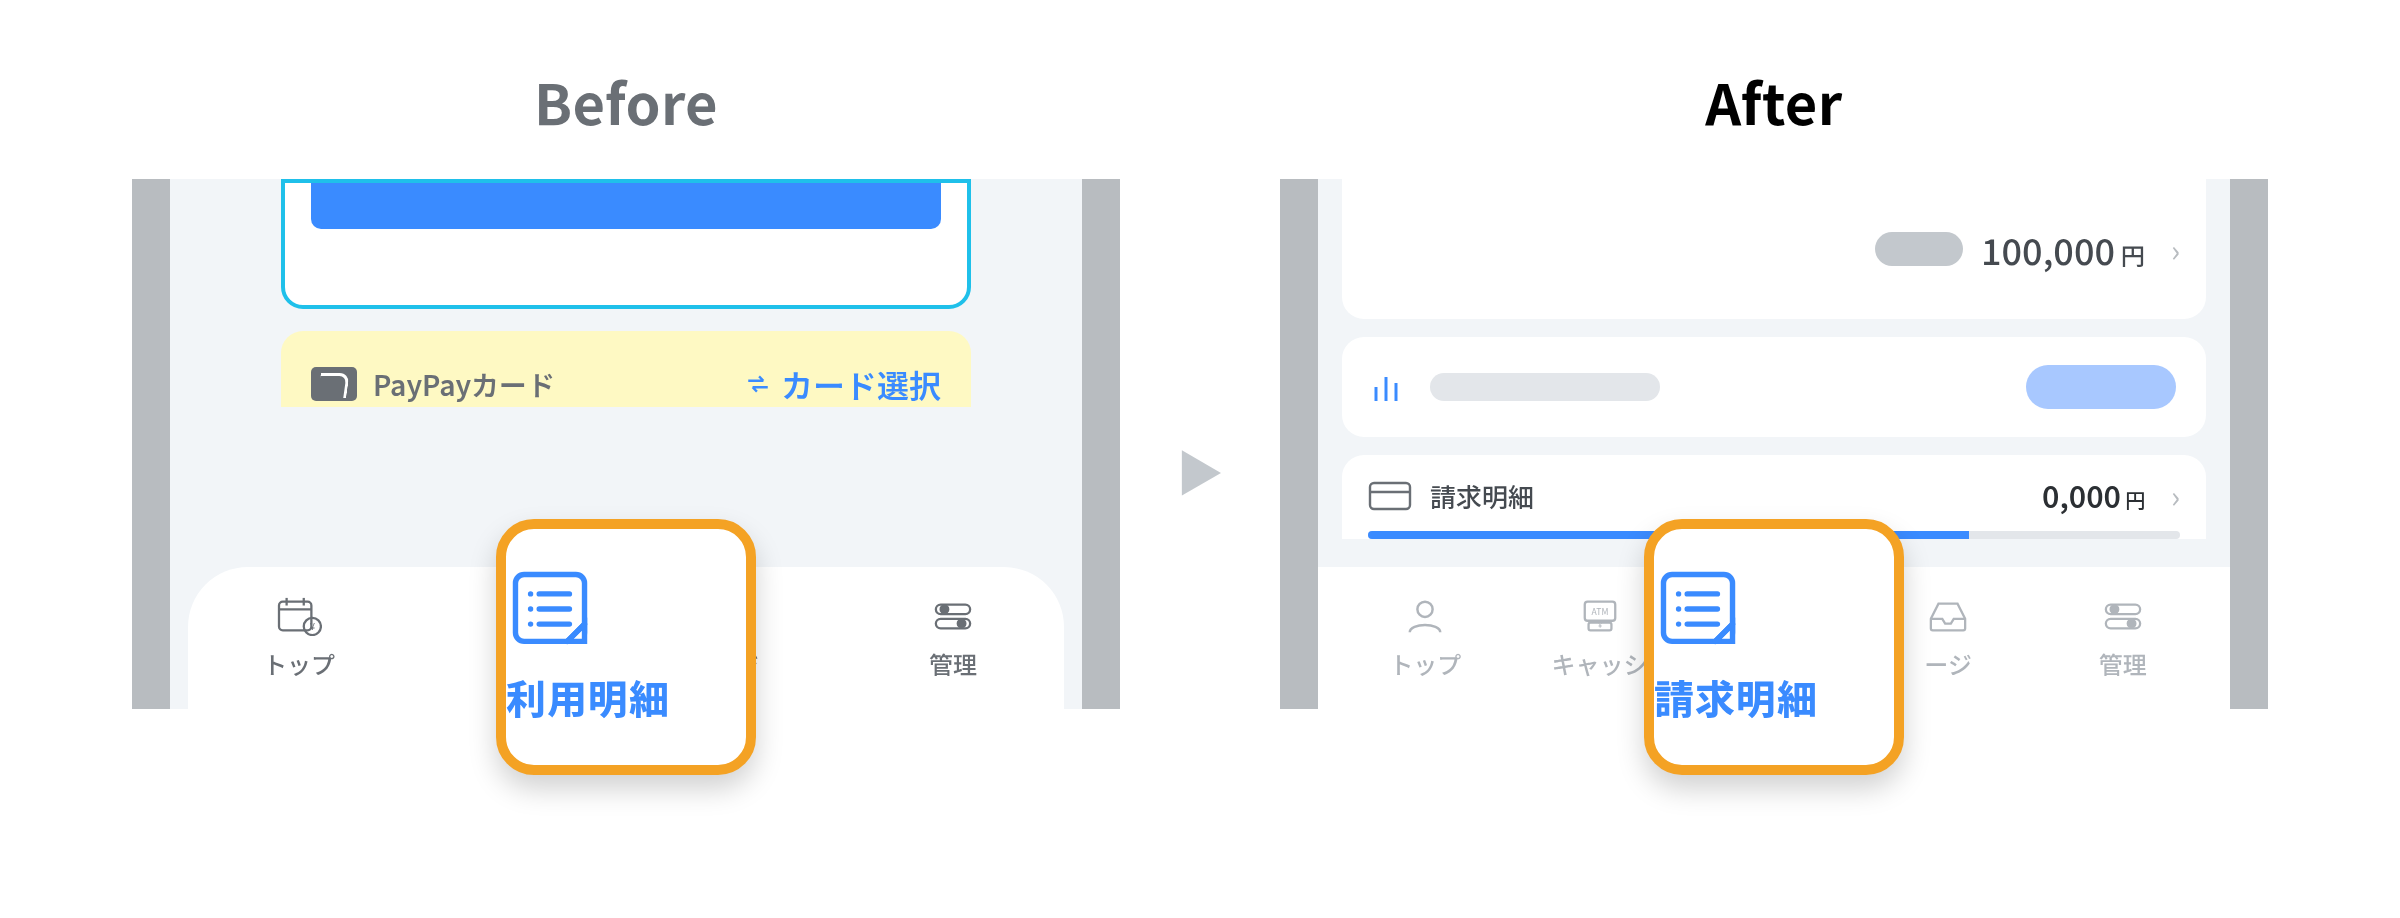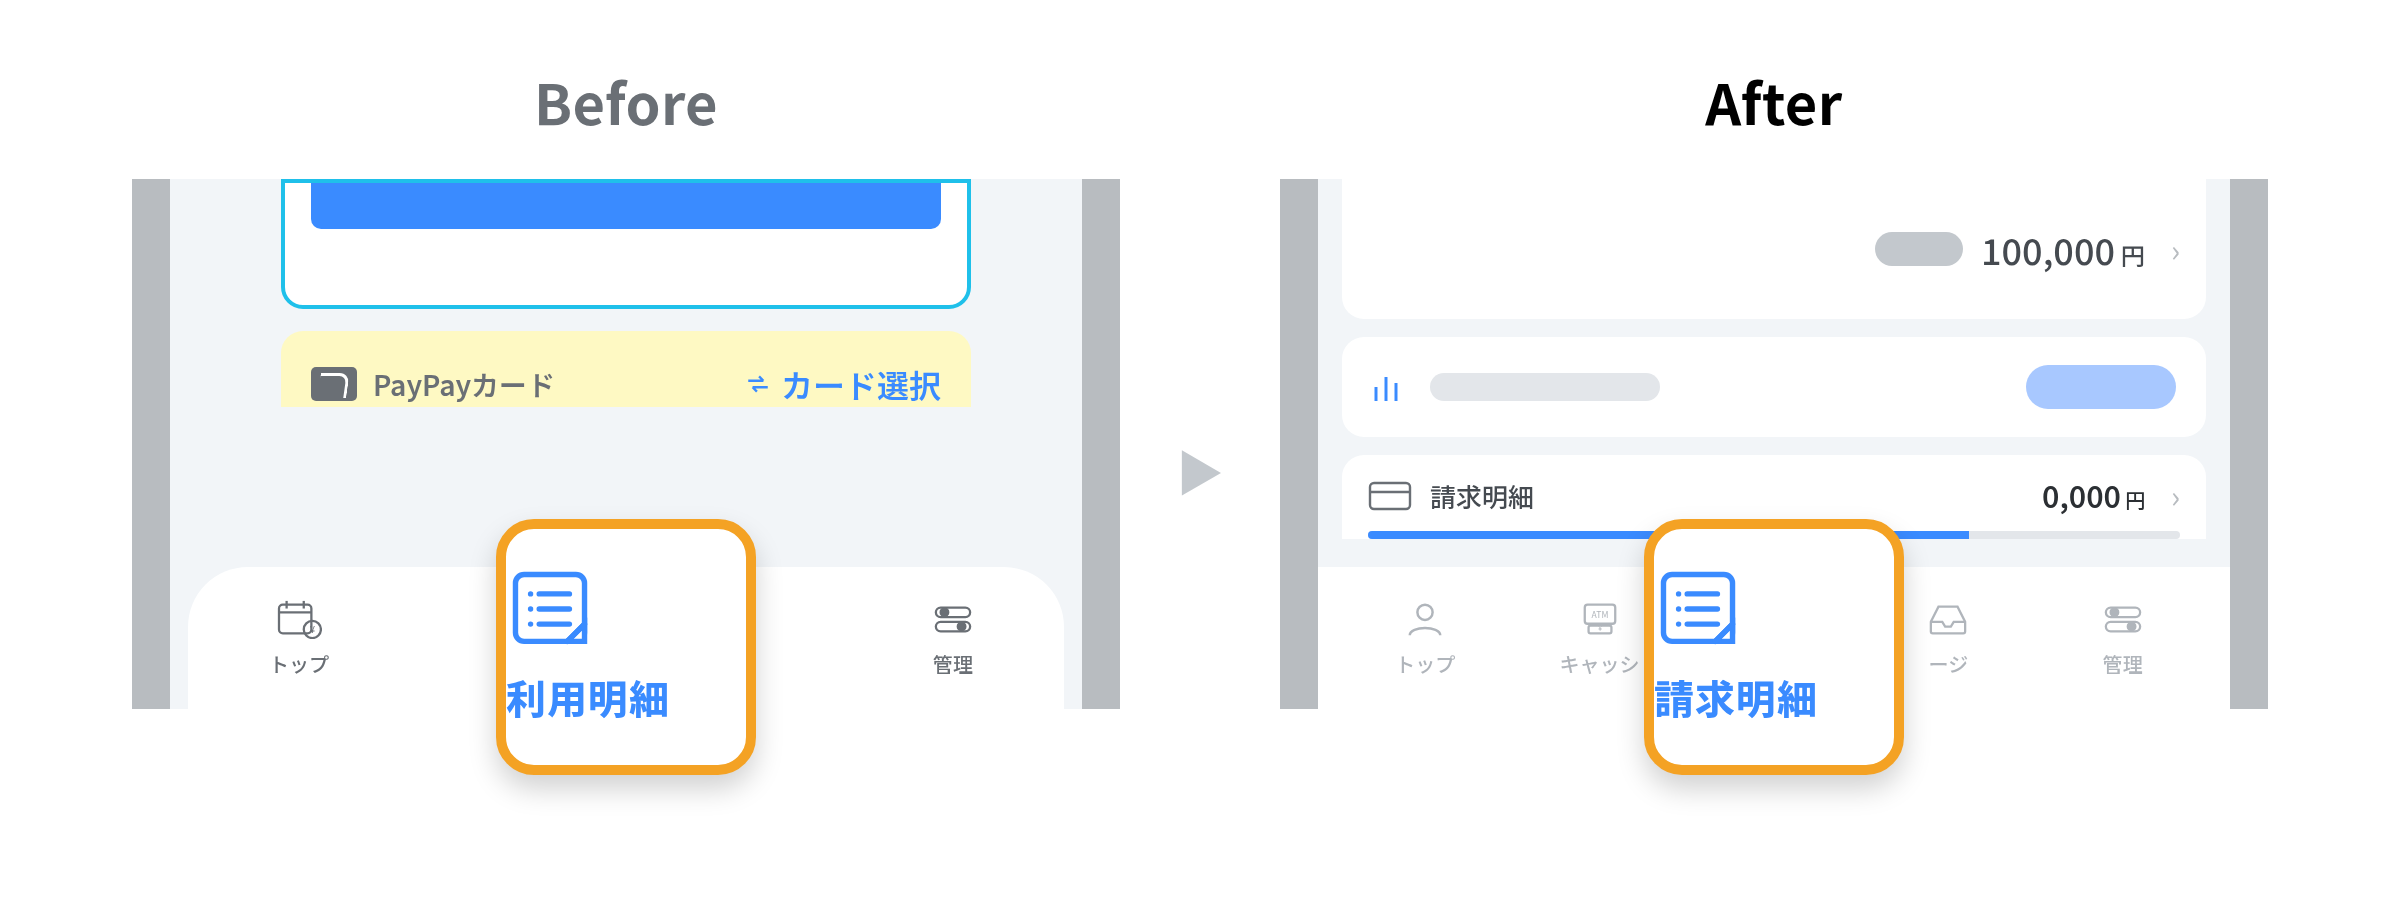--- a/index.html
+++ b/index.html
@@ -267,21 +267,21 @@
   .tab {
     position: relative;
     display: flex;
     flex-direction: column;
     align-items: center;
     gap: 10px;
     width: 120px;
     text-align: right;
   }
   .tab .lbl {
-    font-size: 20px;
+    font-size: 24px;
     color: #6a6f75;
     font-weight: 500;
     white-space: nowrap;
   }
   .tab .ic {
     width: 46px; height: 40px;
     color: #6a6f75;
   }
   .tabbar.after-tabs .tab .lbl,
   .tabbar.after-tabs .tab .ic { color: #b0b5bb; }

